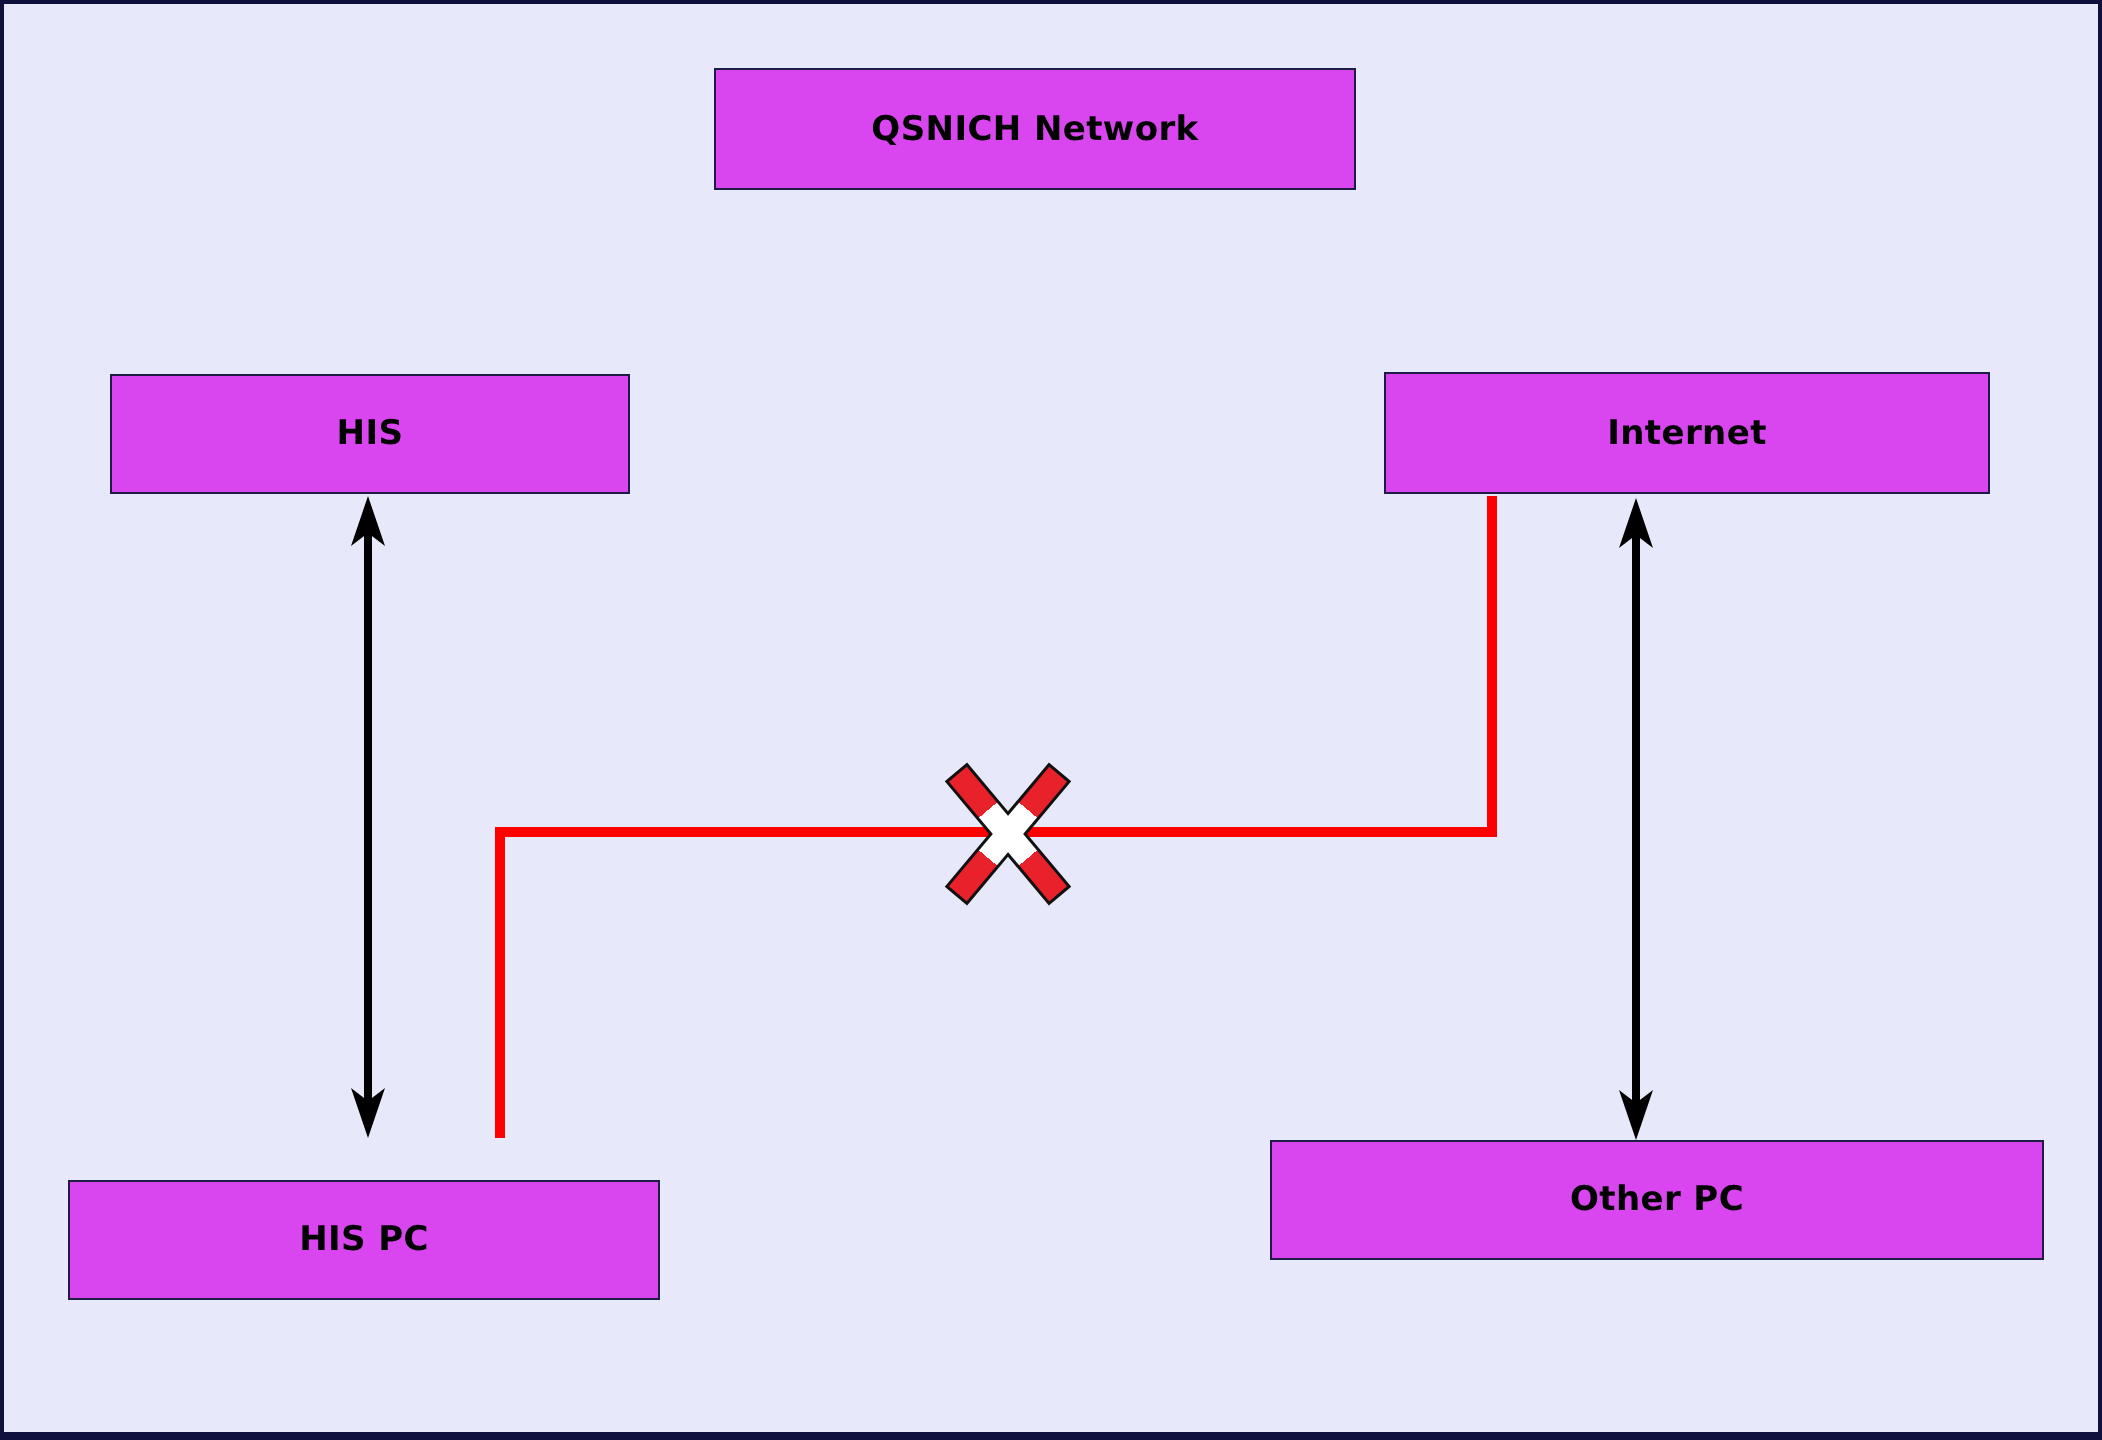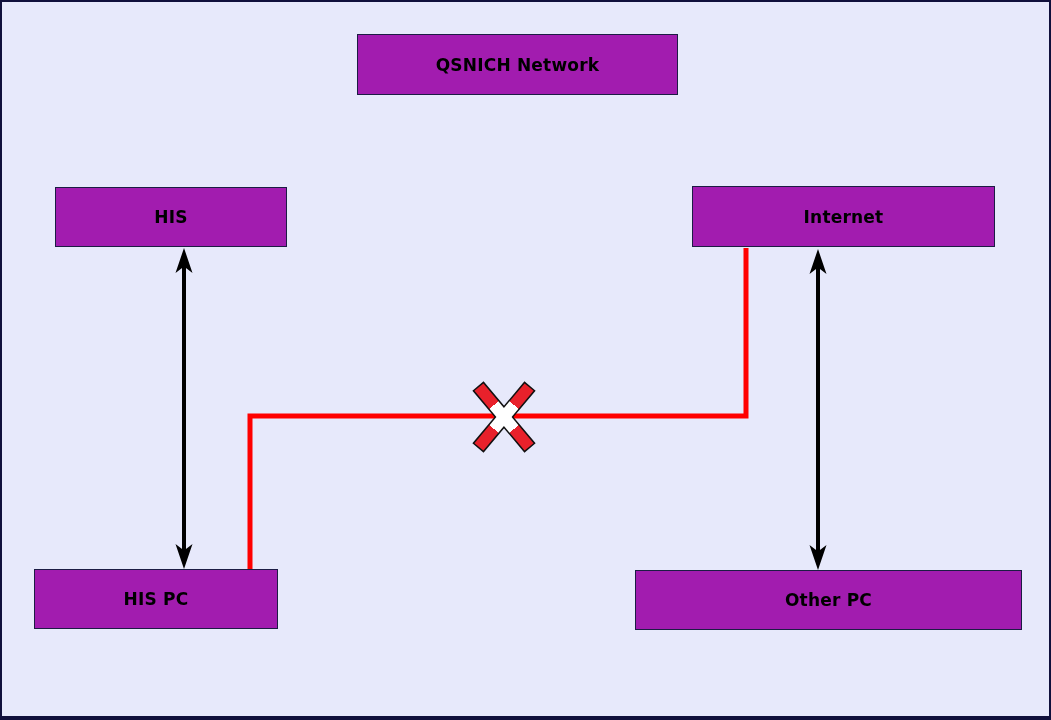--- a/index.html
+++ b/index.html
@@ -16,33 +16,33 @@
     border-bottom-width:4px;
     overflow:hidden;
   }
   .wires{
     position:absolute;left:0;top:0;width:1051px;height:720px;
     z-index:1;
   }
   .node{
     position:absolute;
     z-index:2;
-    background:#a21caf;
+    background:#d946ef;
     border:1.6px solid #1c1c44;
     box-sizing:border-box;
     display:flex;align-items:center;justify-content:center;
     font-weight:bold;
     font-size:17px;
     color:#000000;
     letter-spacing:.2px;
   }
   .node-title   {left:355px;top:32px;width:321px;height:61px;}
-  .node-his     {left:53px; top:185px;width:232px;height:60px;}
+  .node-his     {left:53px; top:185px;width:260px;height:60px;}
   .node-internet{left:690px;top:184px;width:303px;height:61px;}
-  .node-hispc   {left:32px; top:567px;width:244px;height:60px;}
+  .node-hispc   {left:32px; top:588px;width:296px;height:60px;}
   .node-otherpc {left:633px;top:568px;width:387px;height:60px;}
 </style>
 </head>
 <body>
 
 <div class="canvas">
 
   <svg class="wires" viewBox="0 0 1051 720" xmlns="http://www.w3.org/2000/svg">
     <defs>
       <linearGradient id="xg" x1="0" y1="0" x2="1" y2="0">

